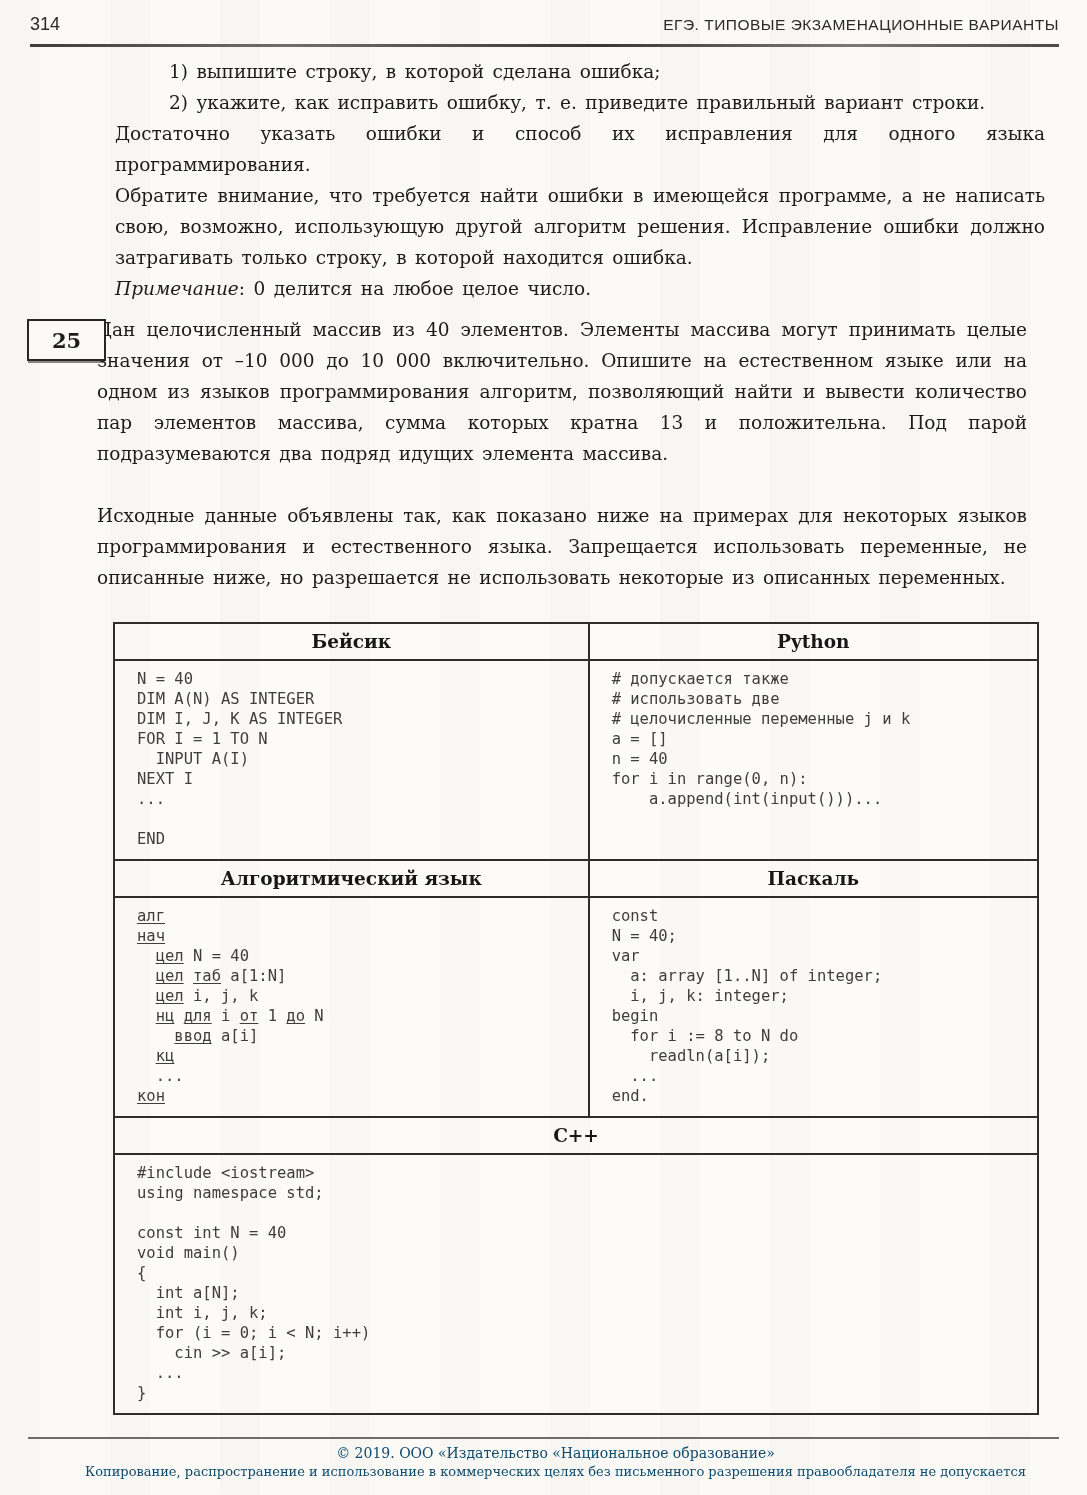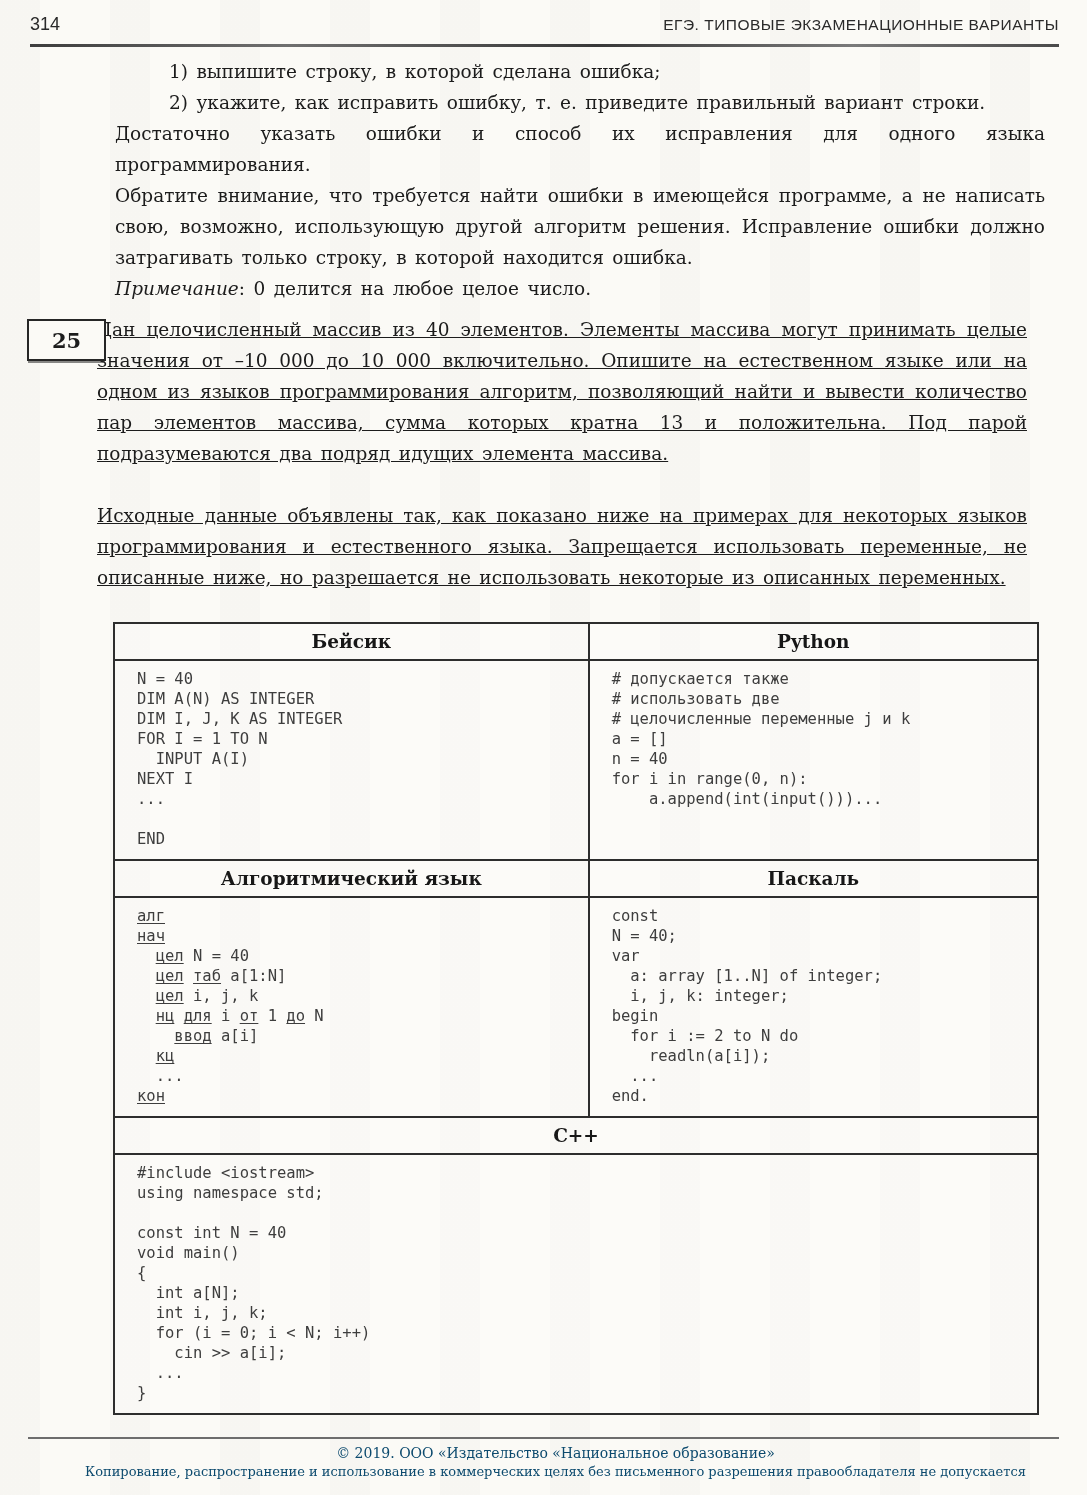--- a/index.html
+++ b/index.html
@@ -30,21 +30,21 @@
   }
 
   .intro { position:absolute; top:56px; left:115px; width:930px; }
   .intro p, .task-text p {
     margin:0; font-size:18.5px; line-height:31px;
     text-align:justify; word-spacing:0.14em;
   }
   .indent { text-indent:54px; }
   .note-label { font-style:italic; }
 
-  .task { position:absolute; top:314px; left:0; right:0;text-decoration:underline; }
+  .task { position:absolute; top:314px; left:0; right:0; }
   .task-box {
     position:absolute; left:27px; top:5px; width:75px; height:38px;
     border:2px solid #262626; background:#fbfaf6;
     display:flex; align-items:center; justify-content:center;
     font-size:21px; font-weight:bold;
     box-shadow:0 3px 0 -1px rgba(40,40,40,0.55);
   }
   .task-text { margin-left:97px; width:930px; }
   .task-text p + p { margin-top:31px; }
 
@@ -147,21 +147,21 @@
 <span class="kw">кон</span>
 </pre>
         </td>
     <td>
           <pre>const
 N = 40;
 var
   a: array [1..N] of integer;
   i, j, k: integer;
 begin
-  for i := 2 to N do
+  for i := 8 to N do
     readln(a[i]);
   ...
 end.</pre>
         </td>
   </tr>
   <tr>
     <th colspan="2">C++</th>
   </tr>
   <tr>
     <td colspan="2">

